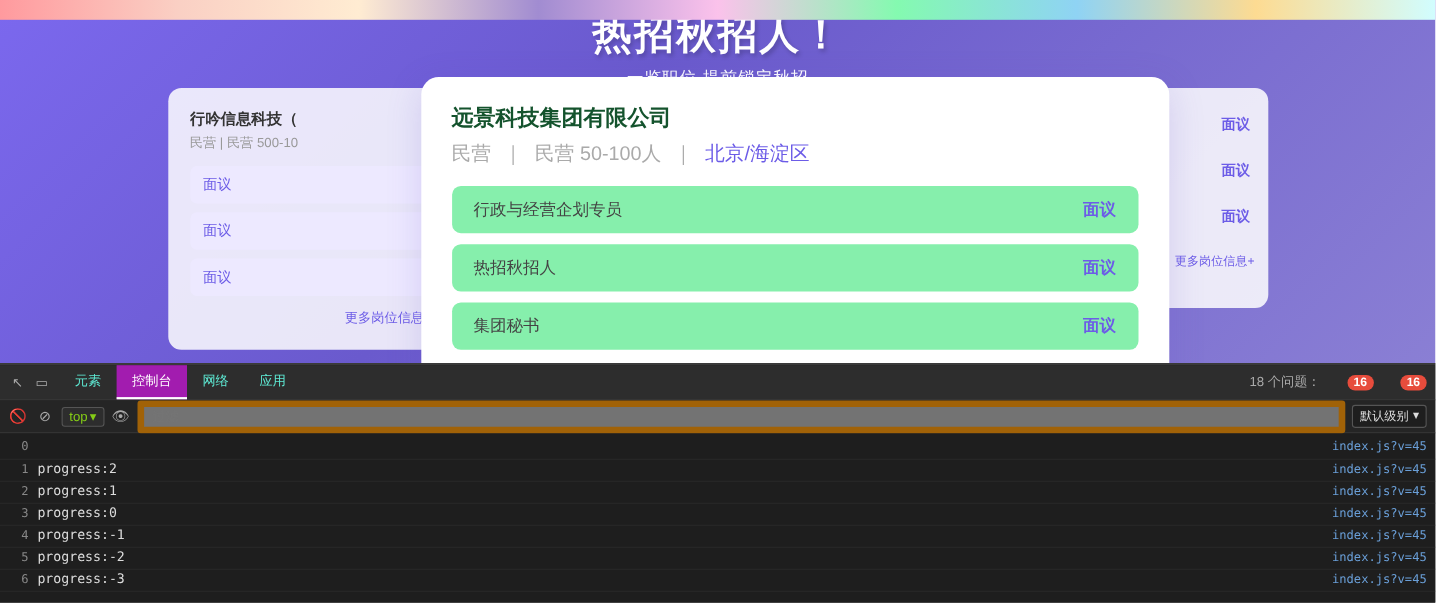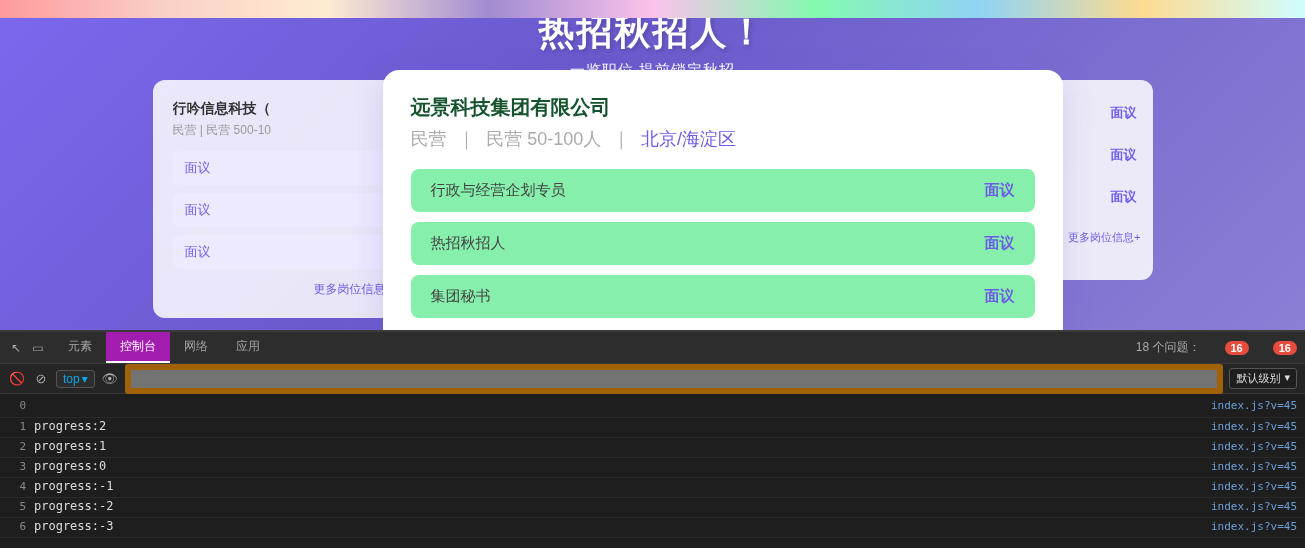--- a/index.html
+++ b/index.html
@@ -230,21 +230,21 @@
       background: #2d2d2d;
       height: 32px;
       padding: 0 8px;
       gap: 0;
       border-bottom: 1px solid #3a3a3a;
     }
 
     .devtools-tab {
       padding: 6px 14px;
       font-size: 12px;
-      color: #a3a3a3;
+      color: #5eead4;
       cursor: pointer;
       border-bottom: 2px solid transparent;
     }
 
     .devtools-tab.active {
       color: #fff;
       border-bottom: 2px solid #fff;
       background: #a21caf;
     }
 
@@ -369,21 +369,21 @@
       font-size: 11px;
       margin-left: auto;
       cursor: pointer;
     }
 
     .top-selector {
       display: flex;
       align-items: center;
       gap: 2px;
       font-size: 12px;
-      color: #0ea5e9;
+      color: #84cc16;
       background: #2d2d2d;
       border: 1px solid #555;
       border-radius: 3px;
       padding: 1px 6px;
       cursor: pointer;
     }
   </style>
 </head>
 <body>
 

